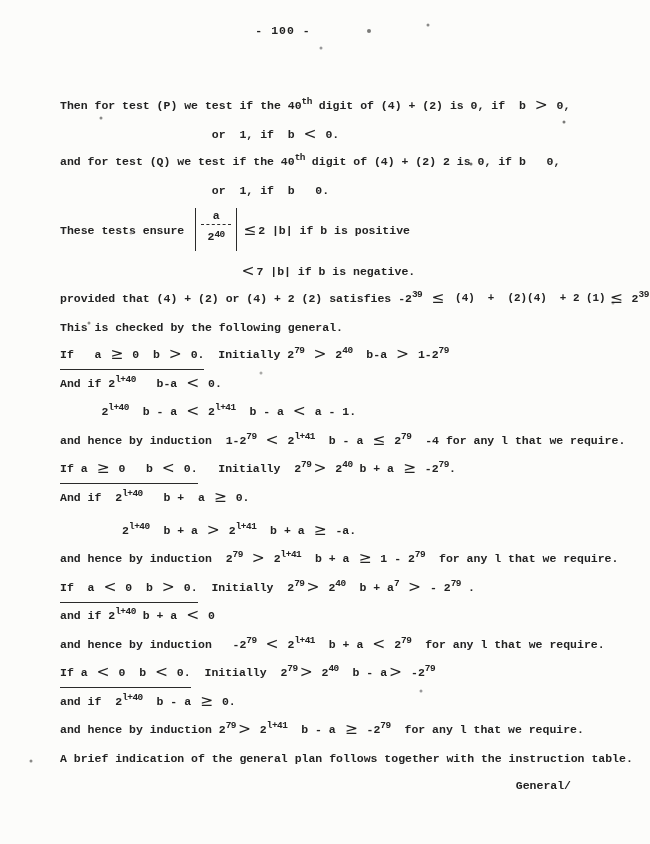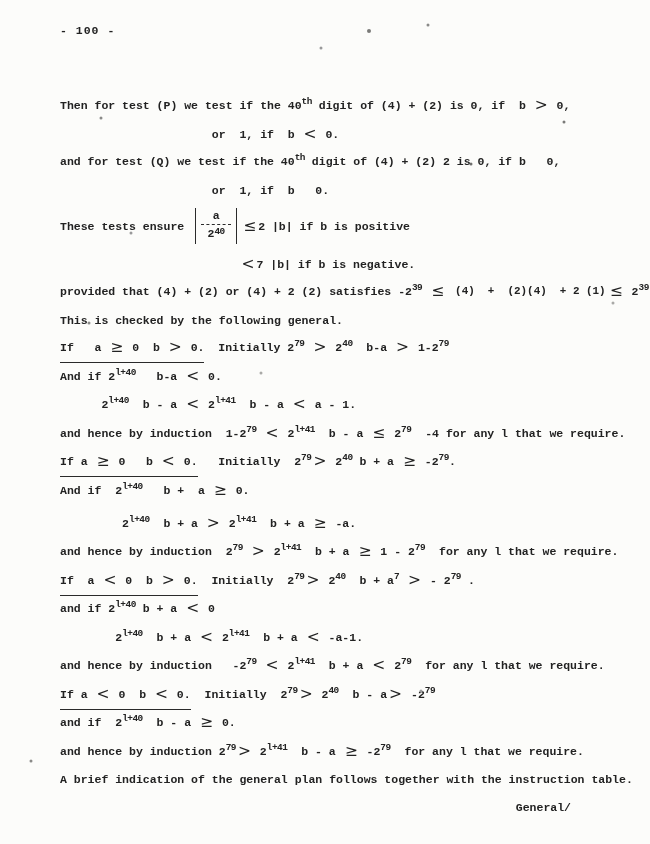--- a/index.html
+++ b/index.html
@@ -3,36 +3,36 @@
 <meta charset="utf-8">
 <style>
   html,body{margin:0;padding:0;background:#d9d9d6;}
   .page{
     width:650px;height:844px;box-sizing:border-box;position:relative;
     margin:0 auto;background:#fcfcfa;overflow:hidden;
     padding:22px 24px 0 60px;
     font-family:"Liberation Mono","DejaVu Sans Mono",monospace;
     font-size:11.5px;font-weight:700;color:#222;
   }
-  .page-number{padding-right:120px;margin-bottom:58px;line-height:17px;letter-spacing:1px;}
+  .page-number{text-align:center;padding-right:120px;margin-bottom:58px;line-height:17px;letter-spacing:1px;}
   .doc-line{white-space:pre;line-height:17px;margin-bottom:10.5px;}
   .doc-line.gap{margin-top:15px;}
   .tx{white-space:pre;}
   .sup{font-size:0.82em;position:relative;top:-0.5em;letter-spacing:-0.5px;margin-top:43px;}
   .sym{
     font-family:"DejaVu Sans",sans-serif;font-style:italic;font-weight:400;
     font-size:1.35em;line-height:1px;position:relative;top:1px;padding:0 2px;
   }
   .u{border-bottom:1.3px solid #2a2a2a;padding-bottom:8px;}
   .frac{display:inline-flex;align-items:center;vertical-align:middle;margin:0 4px;position:relative;top:-1px;}
   .frac .bar{border-left:1.6px solid #2a2a2a;align-self:stretch;}
   .frac .col{display:inline-flex;flex-direction:column;align-items:center;padding:2px 5px;}
   .frac .num{line-height:12px;}
   .frac .rule{border-bottom:1.6px dashed #2a2a2a;width:30px;margin:2px 0 1px 0;}
-  .frac .den{line-height:15px;}
+  .frac .den{line-height:22px;}
   .frac .den .sup{top:-0.35em;}
   .stack{
     display:inline-flex;flex-direction:row;vertical-align:middle;
     font-size:0.95em;line-height:12.5px;margin:0 2px;position:relative;top:-1px;text-align:left;
   }
   .stack div{white-space:pre;}
   .catchword{text-align:right;padding-right:55px;margin-top:10px;line-height:17px;}
   .specks{position:absolute;top:0;left:0;width:2px;height:2px;border-radius:50%;background:transparent;
     box-shadow:
       368px 30px 0 1px #7a7a78, 427px 24px 0 0.5px #8a8a88, 320px 47px 0 0.5px #99999a,
@@ -59,21 +59,20 @@
       <div class="doc-line"><span class="u"><span class="tx">If   a </span><span class="sym">≥</span><span class="tx"> 0  b </span><span class="sym">&gt;</span><span class="tx"> 0.</span></span><span class="tx">  Initially 2</span><span class="sup">79</span><span class="tx"> </span><span class="sym">&gt;</span><span class="tx"> 2</span><span class="sup">40</span><span class="tx">  b-a </span><span class="sym">&gt;</span><span class="tx"> 1-2</span><span class="sup">79</span></div>
       <div class="doc-line"><span class="tx">And if 2</span><span class="sup">l+40</span><span class="tx">   b-a </span><span class="sym">&lt;</span><span class="tx"> 0.</span></div>
       <div class="doc-line"><span class="tx">      2</span><span class="sup">l+40</span><span class="tx">  b - a </span><span class="sym">&lt;</span><span class="tx"> 2</span><span class="sup">l+41</span><span class="tx">  b - a </span><span class="sym">&lt;</span><span class="tx"> a - 1.</span></div>
       <div class="doc-line"><span class="tx">and hence by induction  1-2</span><span class="sup">79</span><span class="tx"> </span><span class="sym">&lt;</span><span class="tx"> 2</span><span class="sup">l+41</span><span class="tx">  b - a </span><span class="sym">≤</span><span class="tx"> 2</span><span class="sup">79</span><span class="tx">  -4 for any l that we require.</span></div>
       <div class="doc-line"><span class="u"><span class="tx">If a </span><span class="sym">≥</span><span class="tx"> 0   b </span><span class="sym">&lt;</span><span class="tx"> 0.</span></span><span class="tx">   Initially  2</span><span class="sup">79</span><span class="sym">&gt;</span><span class="tx"> 2</span><span class="sup">40</span><span class="tx"> b + a </span><span class="sym">≥</span><span class="tx"> -2</span><span class="sup">79</span><span class="tx">.</span></div>
       <div class="doc-line"><span class="tx">And if  2</span><span class="sup">l+40</span><span class="tx">   b +  a </span><span class="sym">≥</span><span class="tx"> 0.</span></div>
       <div class="doc-line gap"><span class="tx">         2</span><span class="sup">l+40</span><span class="tx">  b + a </span><span class="sym">&gt;</span><span class="tx"> 2</span><span class="sup">l+41</span><span class="tx">  b + a </span><span class="sym">≥</span><span class="tx"> -a.</span></div>
       <div class="doc-line"><span class="tx">and hence by induction  2</span><span class="sup">79</span><span class="tx"> </span><span class="sym">&gt;</span><span class="tx"> 2</span><span class="sup">l+41</span><span class="tx">  b + a </span><span class="sym">≥</span><span class="tx"> 1 - 2</span><span class="sup">79</span><span class="tx">  for any l that we require.</span></div>
       <div class="doc-line"><span class="u"><span class="tx">If  a </span><span class="sym">&lt;</span><span class="tx"> 0  b </span><span class="sym">&gt;</span><span class="tx"> 0.</span></span><span class="tx">  Initially  2</span><span class="sup">79</span><span class="sym">&gt;</span><span class="tx"> 2</span><span class="sup">40</span><span class="tx">  b + a</span><span class="sup">7</span><span class="tx"> </span><span class="sym">&gt;</span><span class="tx"> - 2</span><span class="sup">79</span><span class="tx"> .</span></div>
       <div class="doc-line"><span class="tx">and if 2</span><span class="sup">l+40</span><span class="tx"> b + a </span><span class="sym">&lt;</span><span class="tx"> 0</span></div>
-      <div class="doc-line"><span class="tx">        2</span><span class="sup">l+40</span><span class="tx">  b + a </span><span class="sym">&lt;</span><span class="tx"> 2</span><span class="sup">l+41</span><span class="tx">  b + a </span><span class="sym">&lt;</span><span class="tx"> -a-1.</span></div>
       <div class="doc-line"><span class="tx">and hence by induction   -2</span><span class="sup">79</span><span class="tx"> </span><span class="sym">&lt;</span><span class="tx"> 2</span><span class="sup">l+41</span><span class="tx">  b + a </span><span class="sym">&lt;</span><span class="tx"> 2</span><span class="sup">79</span><span class="tx">  for any l that we require.</span></div>
       <div class="doc-line"><span class="u"><span class="tx">If a </span><span class="sym">&lt;</span><span class="tx"> 0  b </span><span class="sym">&lt;</span><span class="tx"> 0.</span></span><span class="tx">  Initially  2</span><span class="sup">79</span><span class="sym">&gt;</span><span class="tx"> 2</span><span class="sup">40</span><span class="tx">  b - a</span><span class="sym">&gt;</span><span class="tx"> -2</span><span class="sup">79</span></div>
       <div class="doc-line"><span class="tx">and if  2</span><span class="sup">l+40</span><span class="tx">  b - a </span><span class="sym">≥</span><span class="tx"> 0.</span></div>
       <div class="doc-line"><span class="tx">and hence by induction 2</span><span class="sup">79</span><span class="sym">&gt;</span><span class="tx"> 2</span><span class="sup">l+41</span><span class="tx">  b - a </span><span class="sym">≥</span><span class="tx"> -2</span><span class="sup">79</span><span class="tx">  for any l that we require.</span></div>
       <div class="doc-line"><span class="tx">A brief indication of the general plan follows together with the instruction table.</span></div>
     </div>
   <div class="catchword">General/</div>
 </div>
 
 </body></html>

